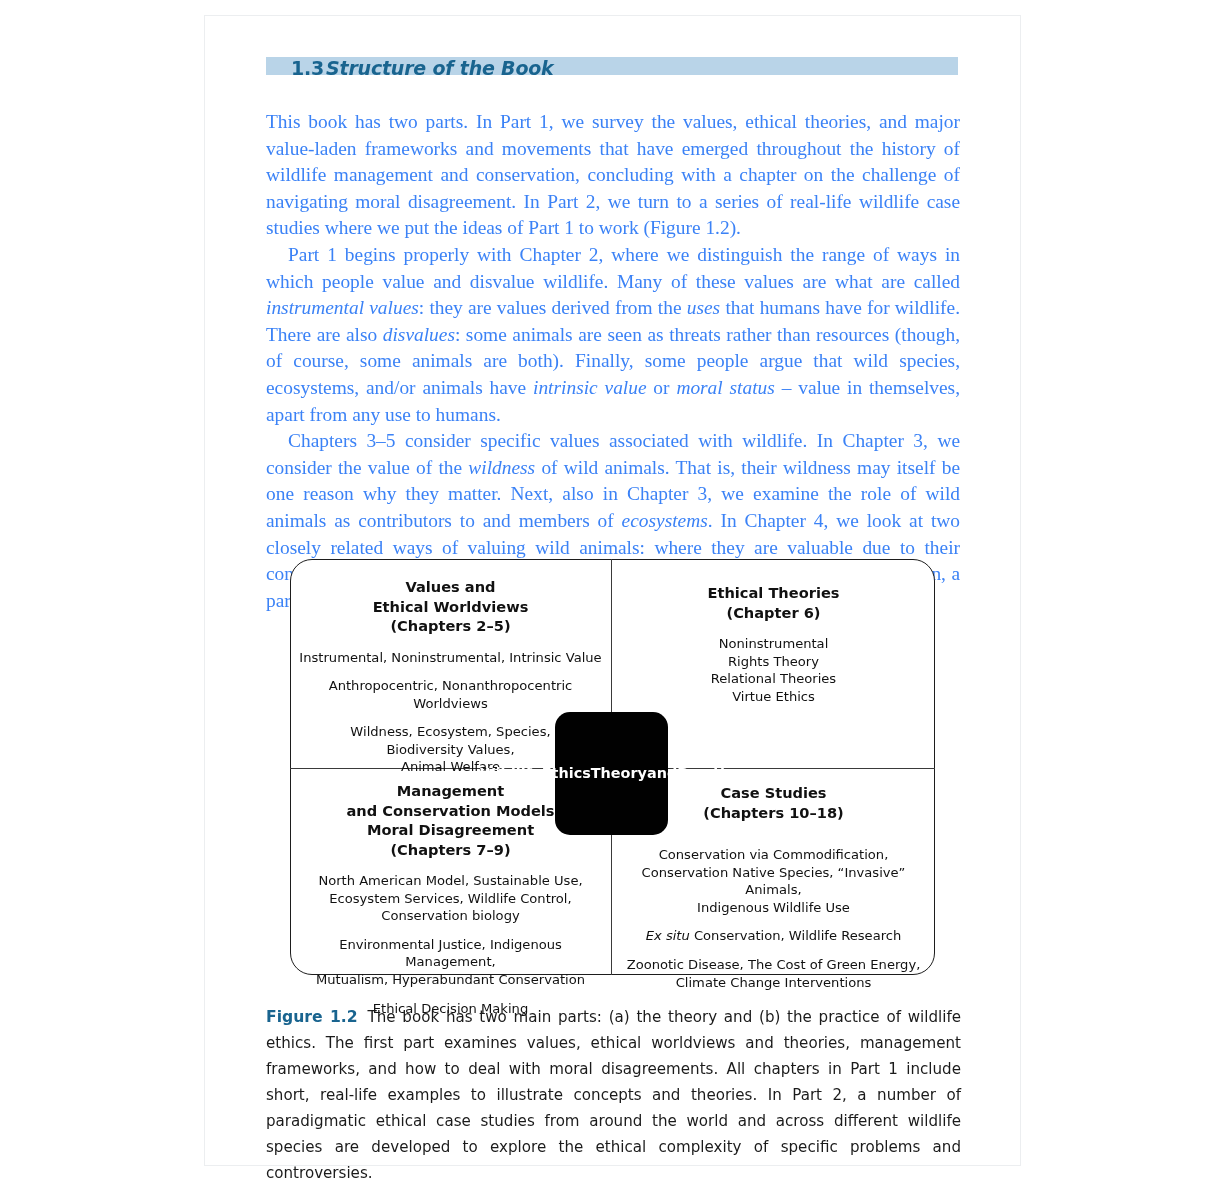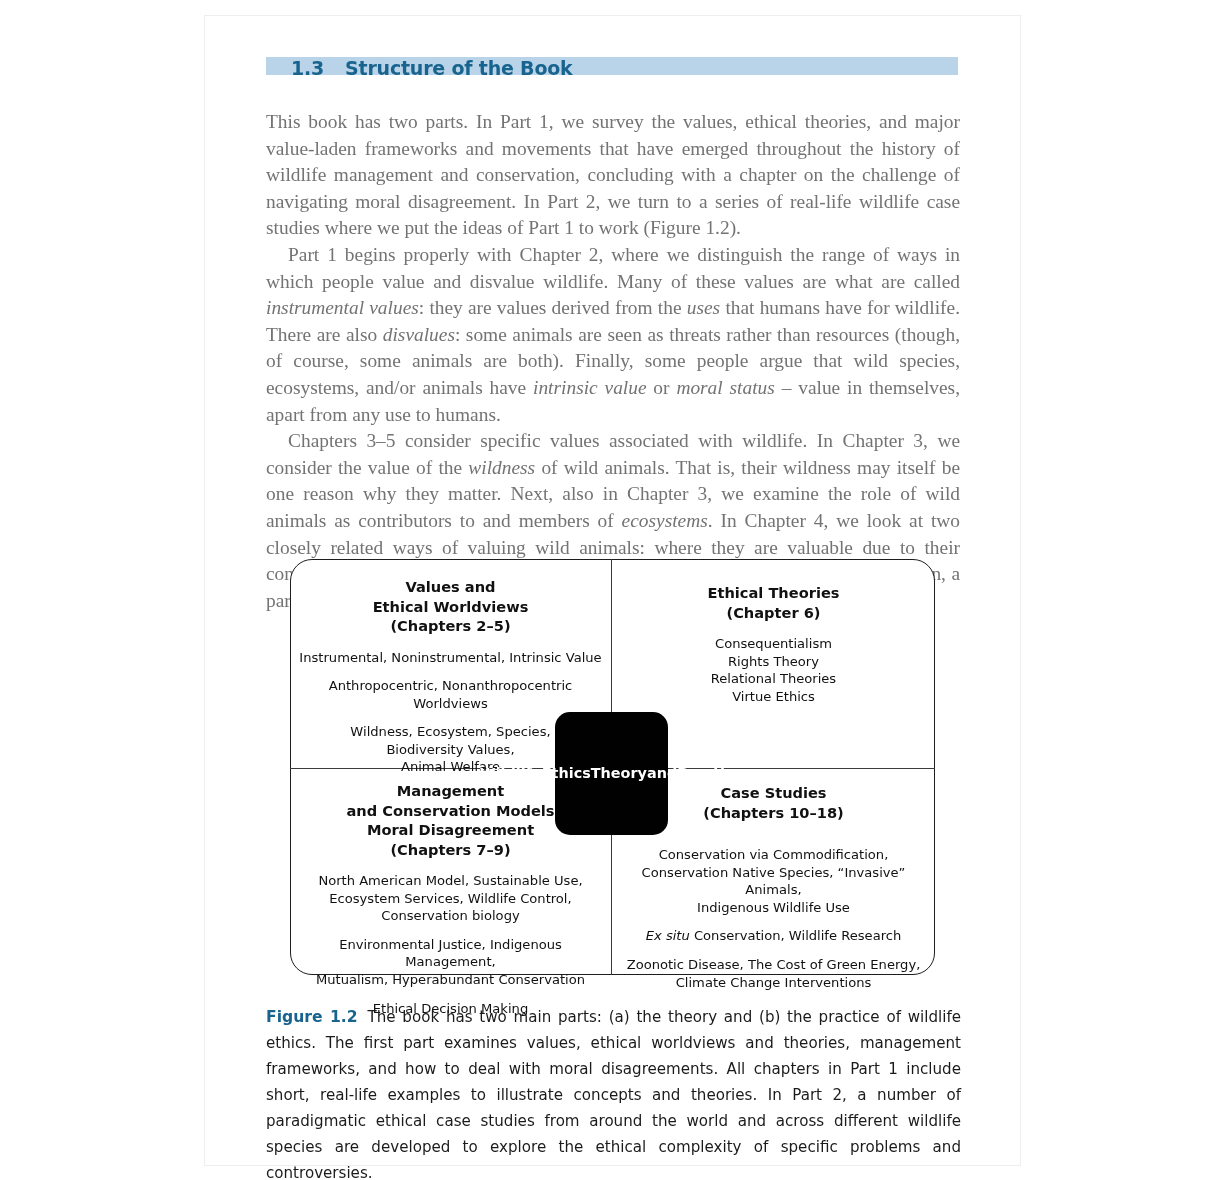--- a/index.html
+++ b/index.html
@@ -28,36 +28,36 @@
   }
   .section-bar .num,
   .section-bar .ttl {
     font-family: "DejaVu Sans", sans-serif;
     font-weight: bold;
     font-size: 19px;
     color: #19648f;
     letter-spacing: -0.2px;
   }
   .section-bar .num { margin-left: 25px; }
-  .section-bar .ttl { margin-left: 21px; }
+  .section-bar .ttl { margin-left: 2px; font-style: italic; }
 
   
   .body-col {
     position: absolute;
     left: 61px; top: 93px;
     width: 694px;
   }
   p.body {
     margin: 0;
     font-family: "Liberation Serif", serif;
     font-size: 19.4px;
     line-height: 26.6px;
     text-align: justify;
     text-justify: inter-word;
-    color: #737373;
+    color: #3b82f6;
     hyphens: manual;
   }
   p.body.indent { text-indent: 22px; }
   p.body i { font-style: italic; }
 
   
   #figure {
     position: absolute;
     left: 85px; top: 543px;
     width: 645px; height: 416px;
@@ -190,21 +190,21 @@
         <div>Biodiversity Values,</div>
         <div>Animal Welfare</div>
       </div>
     </div>
 
     <div class="quad" id="quad-tr">
       <div class="qtitle">
         <div>Ethical Theories</div>
         <div>(Chapter 6)</div>
       </div>
-      <div class="qline" style="margin-bottom:0">Consequentialism</div>
+      <div class="qline" style="margin-bottom:0">Noninstrumental</div>
       <div class="qline" style="margin-bottom:0">Rights Theory</div>
       <div class="qline" style="margin-bottom:0">Relational Theories</div>
       <div class="qline" style="margin-bottom:0">Virtue Ethics</div>
     </div>
 
     <div class="quad" id="quad-bl">
       <div class="qtitle">
         <div>Management</div>
         <div>and Conservation Models</div>
         <div>Moral Disagreement</div>

